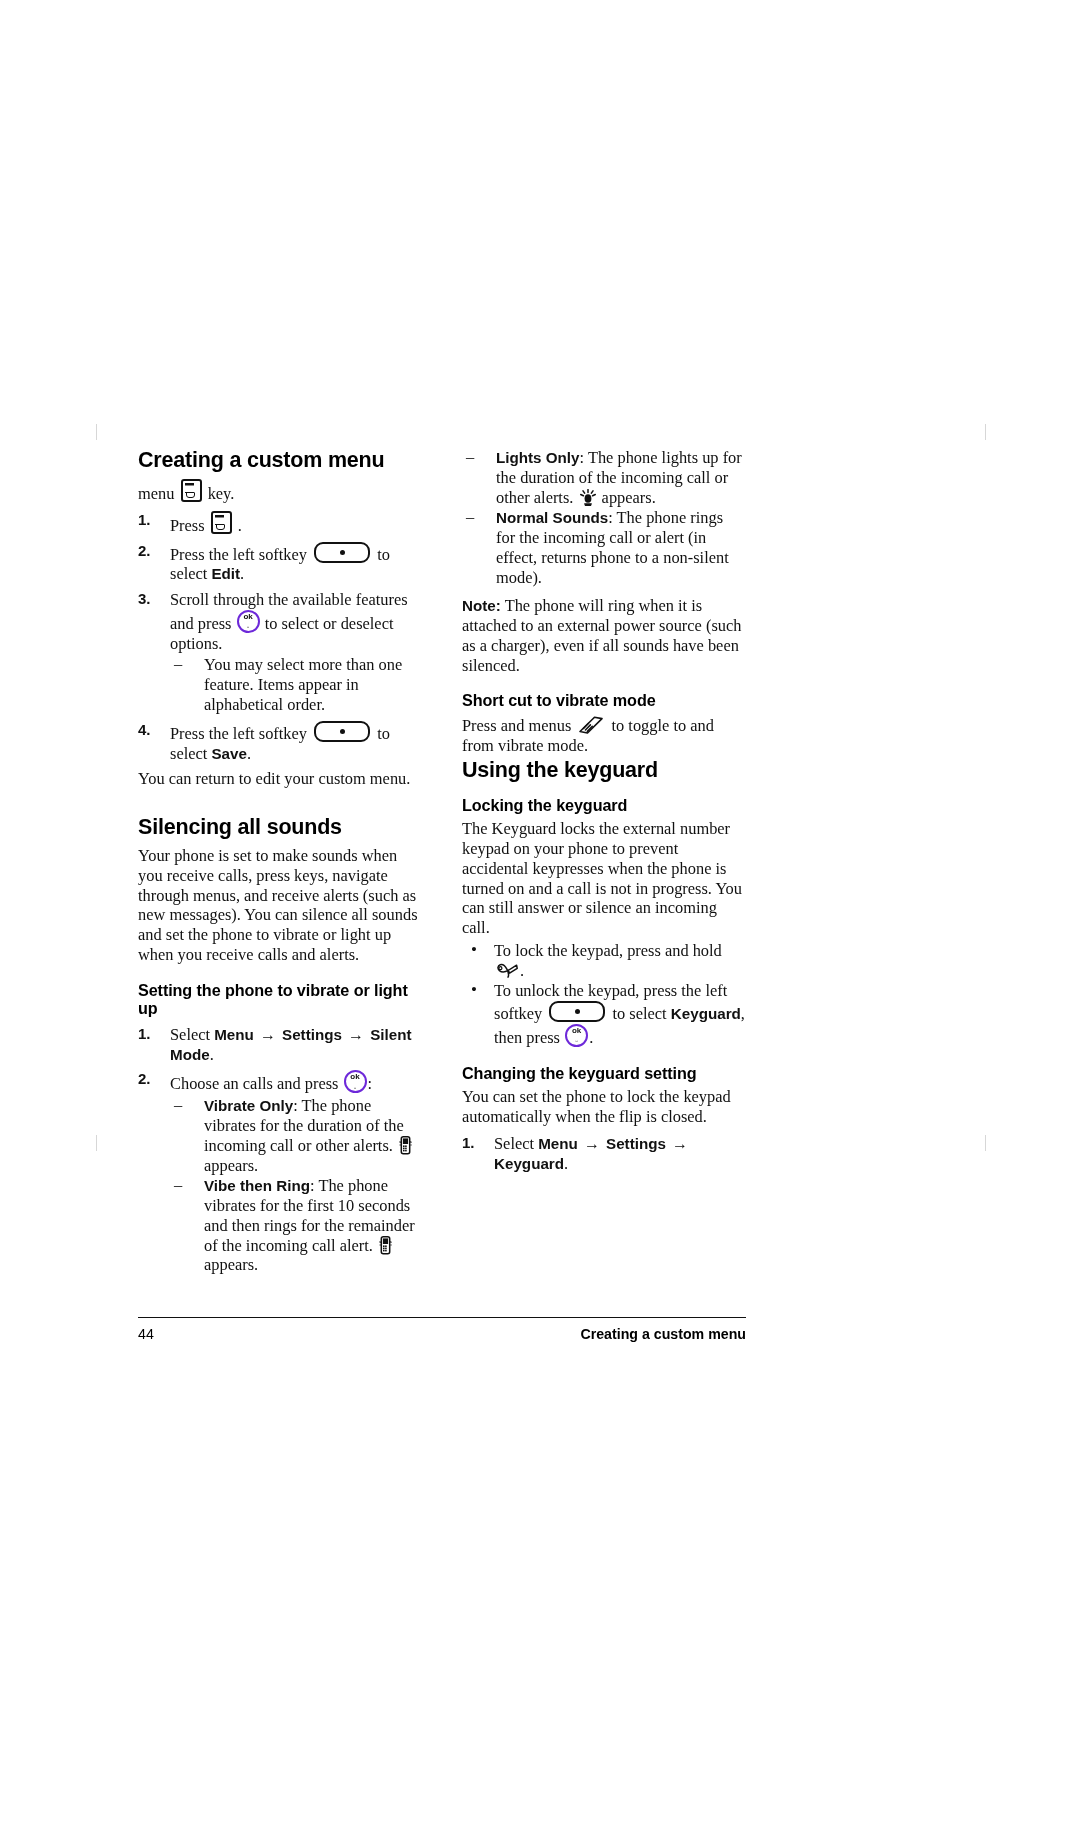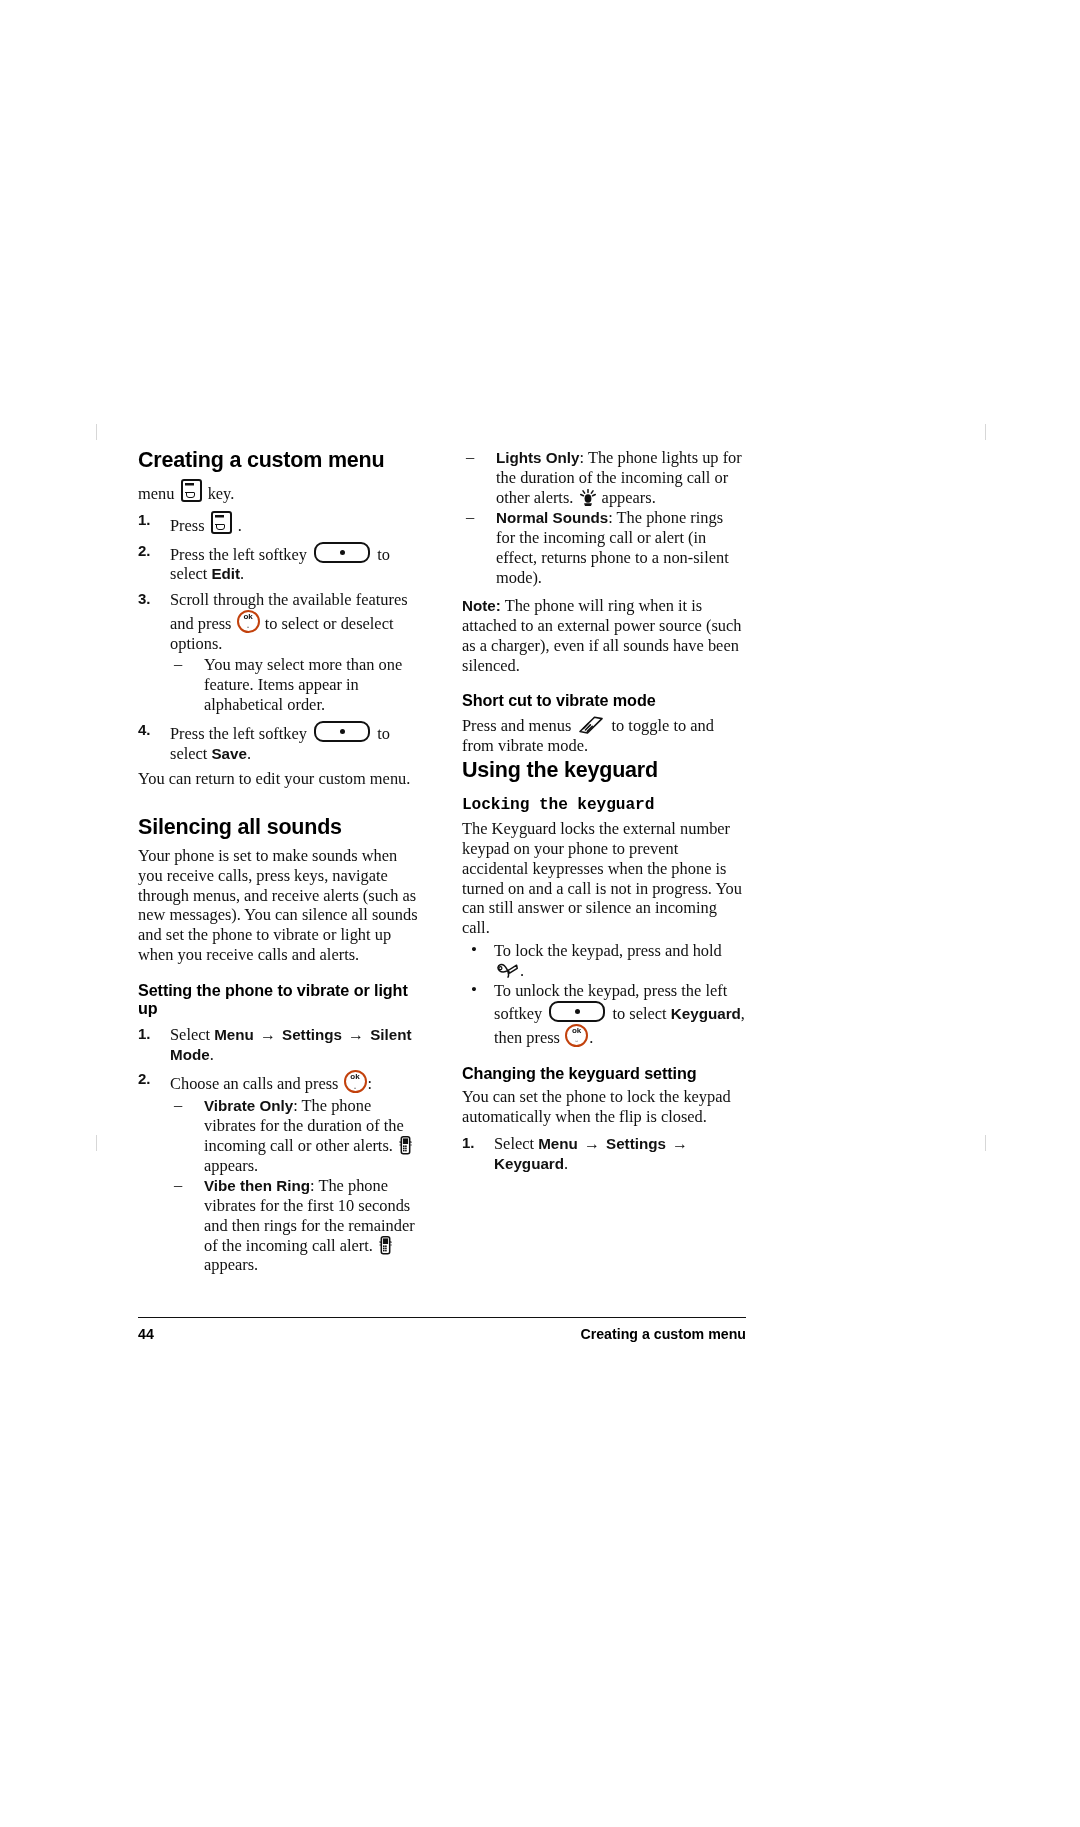--- a/index.html
+++ b/index.html
@@ -182,21 +182,21 @@
     position: absolute;
     left: 3px; bottom: 2px;
     width: 7px; height: 4px;
     border: 1.3px solid #111;
     border-radius: 1px 1px 3px 3px;
   }
 
   
   .key-ok {
     width: 19px; height: 19px;
-    border: 2px solid #c2410c;
+    border: 2px solid #6d28d9;
     border-radius: 50%;
     margin: 0 1px;
     vertical-align: -4px;
   }
   .key-ok .ok-t {
     position: absolute;
     left: 0; right: 0;
     top: 0px;
     text-align: center;
     font-family: "Liberation Sans", "DejaVu Sans", sans-serif;
@@ -272,21 +272,21 @@
     top: 1326px;
     width: 608px;
     display: flex;
     justify-content: space-between;
     align-items: baseline;
     font-family: "Liberation Sans", "DejaVu Sans", sans-serif;
     font-size: 14.2px;
     font-weight: bold;
     color: #000;
   }
-  #footer .pg { font-weight: bold; }
+  #footer .pg { font-weight: normal; }
   #footer .ttl { font-weight: bold; }
 </style>
 </head>
 <body>
 
 <div id="page">
 
   <div class="crop-tick" style="left:96px; top:424px; width:1px; height:16px;"></div>
   <div class="crop-tick" style="left:96px; top:1135px; width:1px; height:16px;"></div>
   <div class="crop-tick" style="left:985px; top:424px; width:1px; height:16px;"></div>
@@ -463,21 +463,21 @@
               <path d="M2 16.5 L16.5 2.2 L24 3.6 L9.5 18 Z" fill="none" stroke="#111" stroke-width="1.6" stroke-linejoin="round"></path>
               <path d="M5.5 13.4 L10.5 8.3 M7.4 15 L12.4 9.9 M9.3 16.4 L14.3 11.3" stroke="#111" stroke-width="1.5" stroke-linecap="round"></path>
             </svg>
           </span>
           <span>to toggle to and from</span>
           <span>vibrate mode.</span>
         </p>
 
         <h1 class="sec" style="">Using the keyguard</h1>
 
-        <h2 class="sub" style="margin-top:14px;font-family:Liberation Mono, monospace;">Locking the keyguard</h2>
+        <h2 class="sub" style="margin-top:14px;">Locking the keyguard</h2>
 
         <p class="body">
           <span>The Keyguard locks the external number keypad</span>
           <span>on your phone to prevent accidental keypresses</span>
           <span>when the phone is turned on and a call is not in</span>
           <span>progress. You can still answer or silence an</span>
           <span>incoming call.</span>
         </p>
 
         <ul class="bulletlist">

